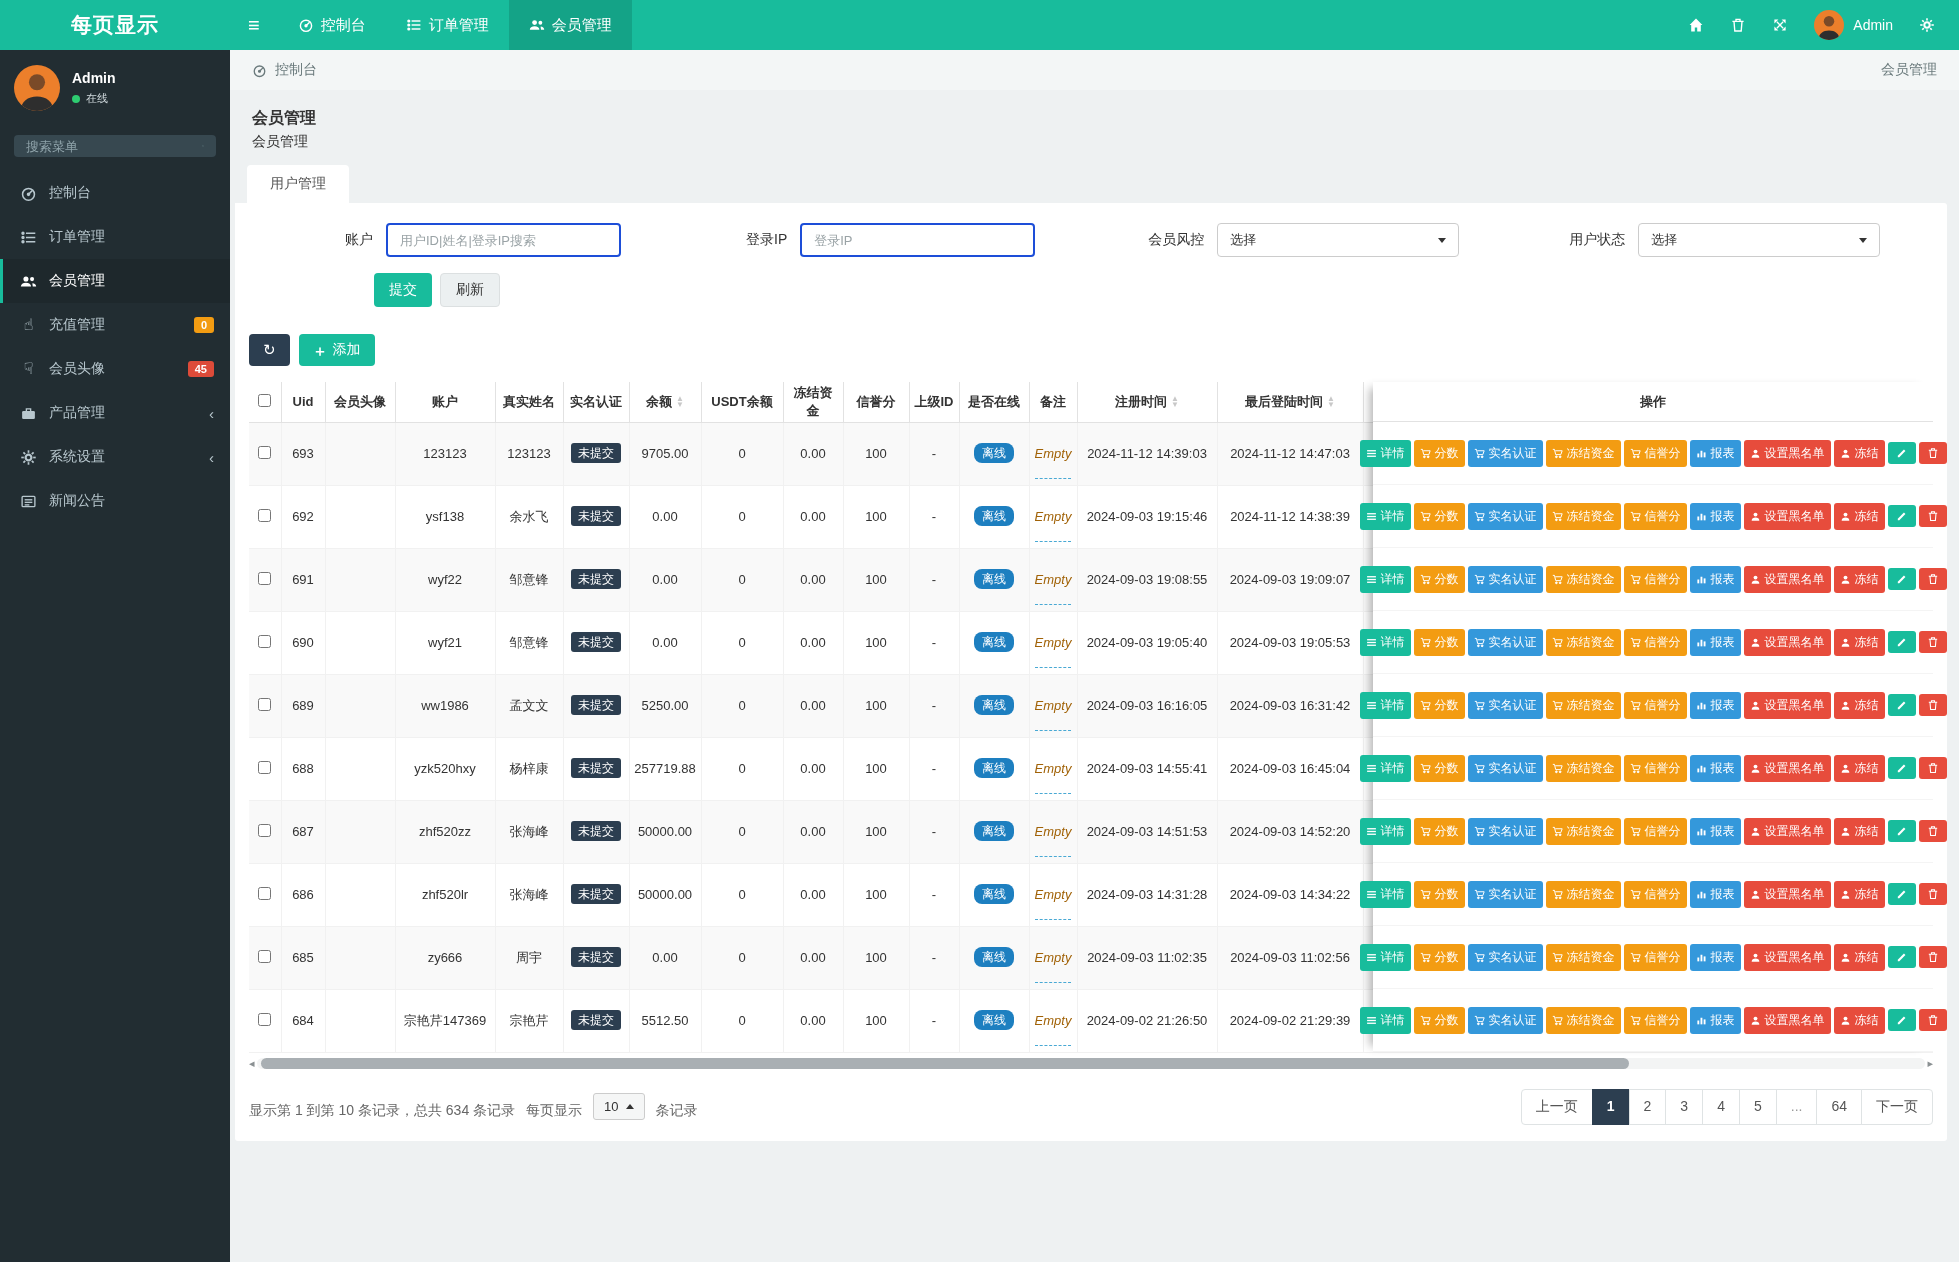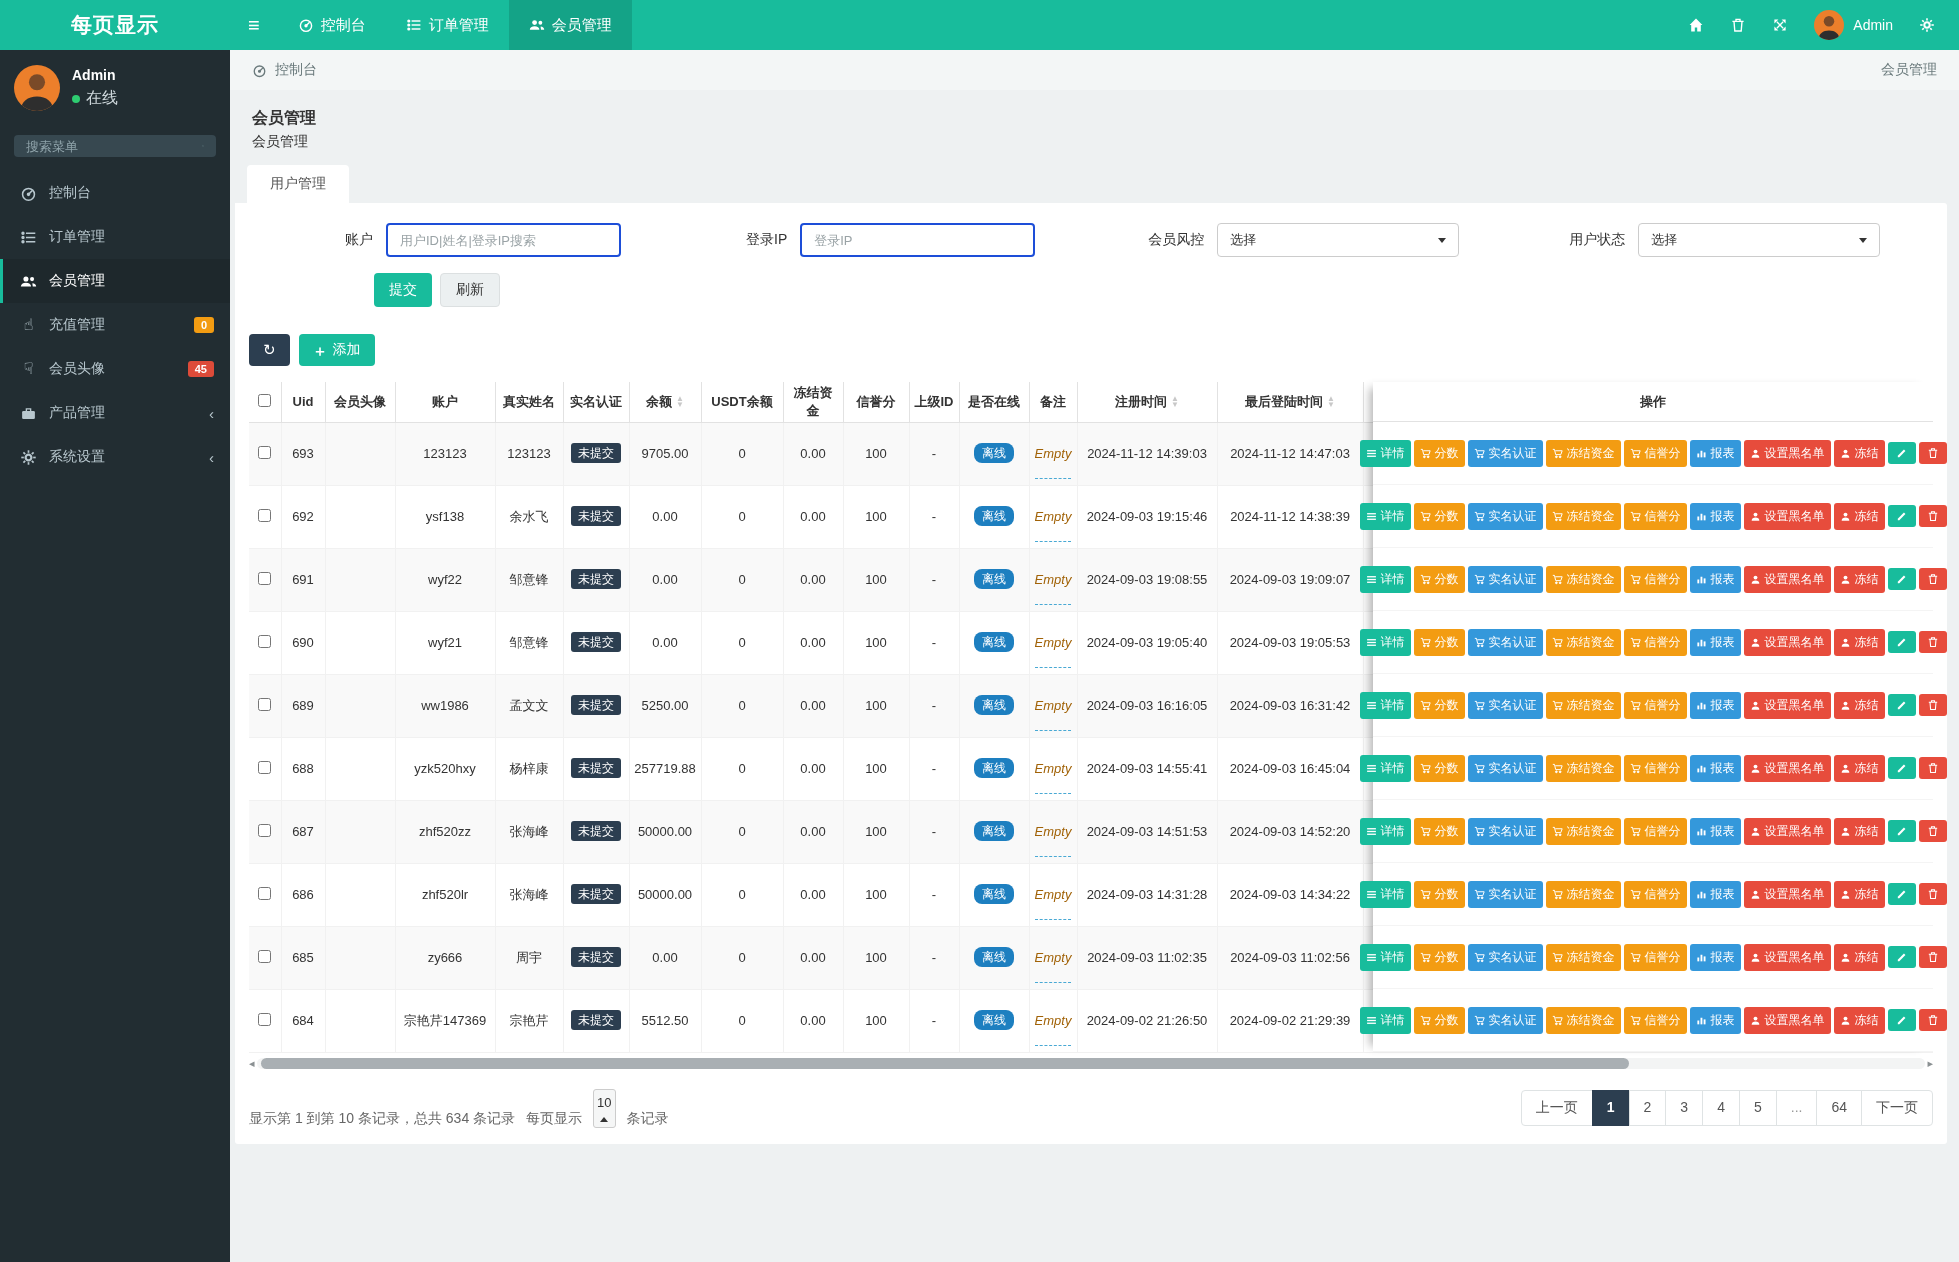--- a/index.html
+++ b/index.html
@@ -25,21 +25,21 @@
   .avatar-circle svg { position:absolute; left:0; top:0; width:100%; height:100%; }
 
   
   .layout { display:flex; height:1212px; }
   .sidebar { width:230px; background:#222d32; flex:0 0 auto; }
   .content { flex:1; min-width:0; }
 
   
   .user-panel { display:flex; align-items:center; gap:12px; padding:15px 14px 22px 14px; }
   .user-name { color:#fff; font-size:14px; font-weight:bold; margin-bottom:5px; }
-  .user-status { color:#cfd8dc; font-size:16px; display:flex; align-items:center; gap:6px; }
+  .user-status { color:#cfd8dc; font-size:11px; display:flex; align-items:center; gap:6px; }
   .status-dot { width:8px; height:8px; border-radius:50%; background:#2ecc71; display:inline-block; }
   .side-search { margin:2px 14px 14px 14px; background:#374850; border-radius:4px;
     display:flex; align-items:center; height:22px; padding:0 12px; }
   .side-search input { flex:1; background:transparent; border:none; outline:none;
     color:#d2dbdf; font-size:13px; font-family:inherit; }
   .side-search input::placeholder { color:#90a4ab; }
   .side-search svg { width:14px; height:14px; stroke:#90a4ab; }
   .menu { list-style:none; margin-top:6px; }
   .menu-item { display:flex; align-items:center; gap:12px; padding:13px 16px 13px 17px;
     color:#b8c7ce; font-size:14px; cursor:pointer; border-left:3px solid transparent; }
@@ -134,21 +134,21 @@
   .hscroll { display:flex; align-items:center; margin-top:4px; height:14px; gap:2px; }
   .hs-arrow { color:#8a9092; font-size:11px; line-height:1; }
   .hs-track { flex:1; height:11px; background:#f3f4f4; border-radius:6px; position:relative; }
   .hs-thumb { position:absolute; left:4px; top:0; height:11px; width:82%;
     background:#a9afb3; border-radius:6px; }
 
   
   .pag-row { display:flex; align-items:center; justify-content:space-between; margin-top:18px; }
   .pag-info { font-size:14px; color:#666; display:flex; align-items:flex-end; gap:11px; }
   .pagesize-btn { background:#f5f6f6; border:1px solid #ccc; border-radius:3px;
-    padding:5px 3px; font-size:13px; color:#333; display:flex; align-items:center; gap:7px;flex-direction:column; }
+    padding:5px 10px; font-size:13px; color:#333; display:flex; align-items:center; gap:7px; }
   .caret-up { width:0; height:0; border-left:4px solid transparent;
     border-right:4px solid transparent; border-bottom:5px solid #333; }
   .pager { display:flex; list-style:none; }
   .pager li { border:1px solid #dfe3e4; margin-left:-1px; padding:8px 14px; font-size:14px;
     color:#555; cursor:pointer; background:#fff; }
   .pager li:first-child { border-radius:4px 0 0 4px; }
   .pager li:last-child { border-radius:0 4px 4px 0; }
   .pager li.active { background:#2c3e50; border-color:#2c3e50; color:#fff; font-weight:bold; }
   .pager li.dots { color:#999; }
 </style>
@@ -320,20 +320,29 @@
               <line x1="15.5" y1="10" x2="18.5" y2="10"></line>
               <line x1="4" y1="4" x2="6.1" y2="6.1"></line>
               <line x1="13.9" y1="13.9" x2="16" y2="16"></line>
               <line x1="16" y1="4" x2="13.9" y2="6.1"></line>
               <line x1="6.1" y1="13.9" x2="4" y2="16"></line>
             </g>
           </svg>
         <span class="menu-label">系统设置</span>
         <span class="menu-arrow">‹</span>
       </li>
+      <li class="menu-item">
+        <svg viewBox="0 0 20 20" fill="none" stroke="currentColor" stroke-width="1.6">
+            <rect x="2.5" y="4" width="15" height="12" rx="1"></rect>
+            <line x1="5.5" y1="8" x2="14.5" y2="8"></line>
+            <line x1="5.5" y1="11" x2="14.5" y2="11"></line>
+            <line x1="5.5" y1="14" x2="11" y2="14"></line>
+          </svg>
+        <span class="menu-label">新闻公告</span>
+      </li>
     </ul>
   </aside>
 
   <main class="content">
     <div class="crumb-bar">
       <span class="crumb-left">
         <svg viewBox="0 0 20 20" fill="none" stroke="#6a7a7c" stroke-width="1.8">
             <circle cx="10" cy="11" r="7"></circle>
             <line x1="10" y1="11" x2="14.5" y2="6.5"></line>
             <circle cx="10" cy="11" r="1.2" fill="#6a7a7c"></circle>

